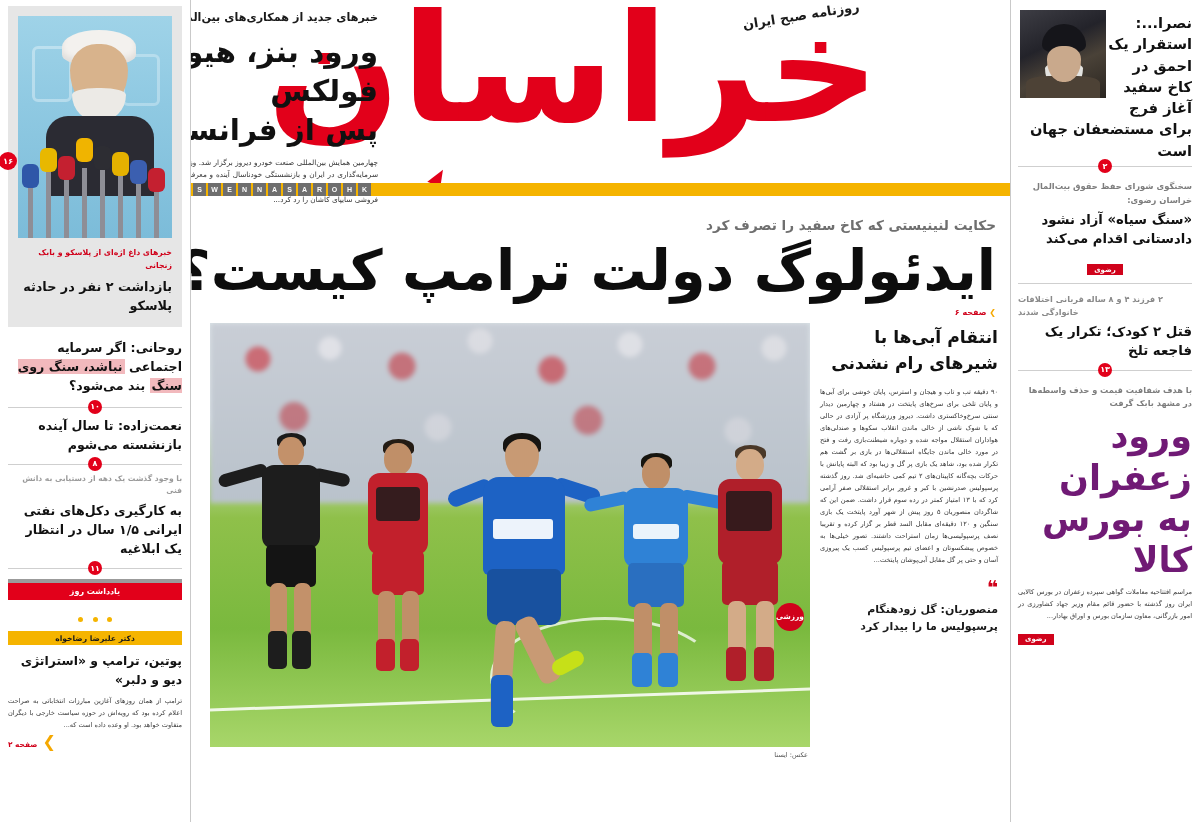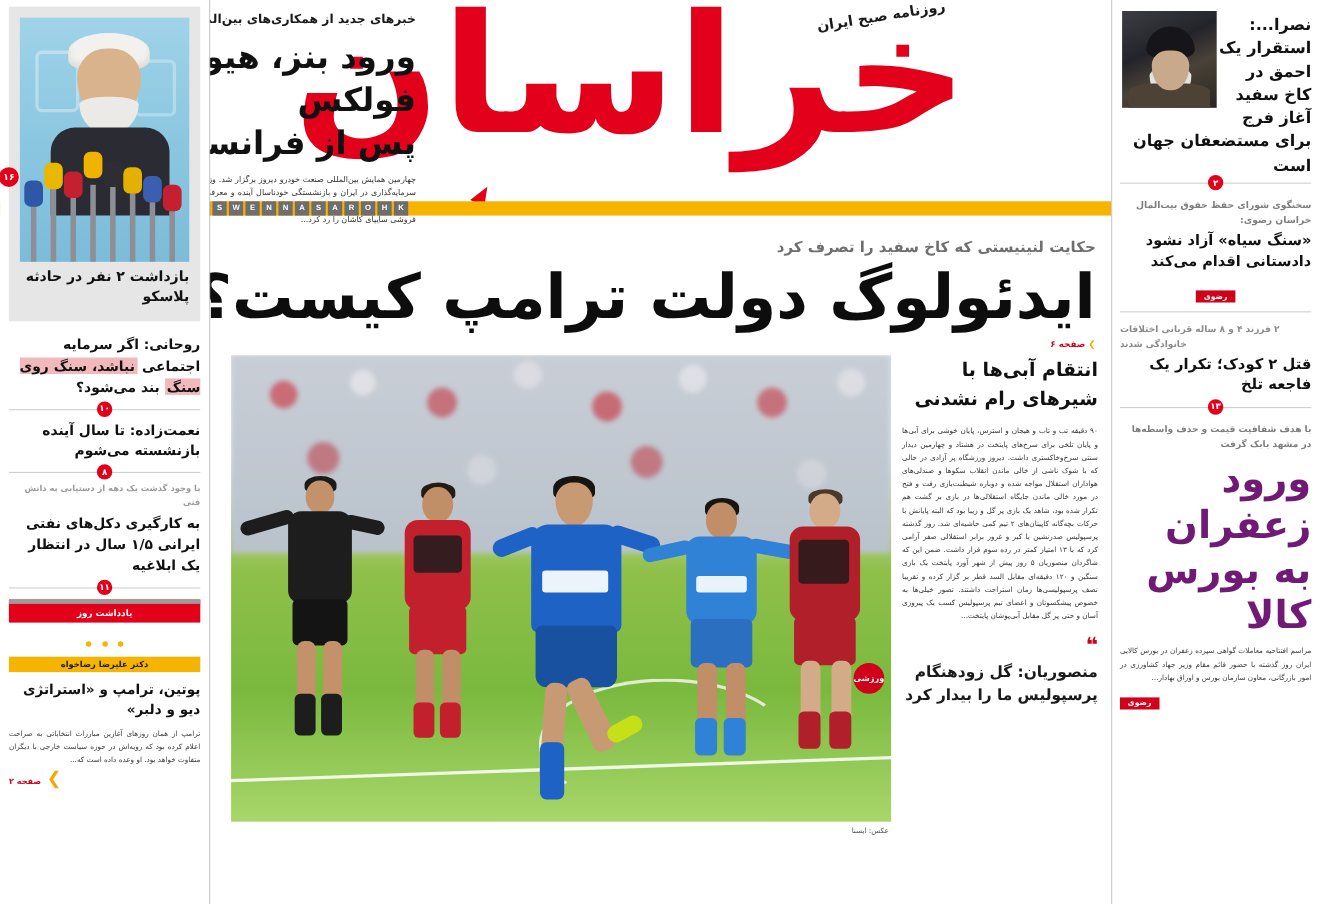--- a/index.html
+++ b/index.html
@@ -281,21 +281,21 @@
   .photo-credit { font-size:6.6px; color:#555; margin-top:4px; text-align: right; padding-right:2px;}
 
   .mid-right-col { width: 186px; position:relative; padding-top: 2px;}
   .sp-head {
     font-size: 17.2px; font-weight:900; color:#111; line-height:1.5; text-align:right;
   }
   .sp-body {
     font-size: 6.6px; color:#353535; line-height:1.82; text-align:justify; margin-top:9px;
   }
   .quote-mark { color:#d0021b; font-size: 19px; font-weight:900; text-align:right; line-height:1; margin-top: 12px;}
-  .quote-text { font-size: 14px; font-weight:700; color:#1a1a1a; line-height:1.55; text-align:right; margin-top:4px;}
+  .quote-text { font-size: 11px; font-weight:700; color:#1a1a1a; line-height:1.55; text-align:right; margin-top:4px;}
 
   
   .col-right { padding: 6px 8px 4px 8px; }
   .r-photo-card { background:#e6e6e6; padding: 10px 10px 12px 10px; position:relative; }
   .r-photo {
     width: 100%; height: 222px; position:relative; overflow:hidden;
     background: linear-gradient(#9fd3e8 0%, #8fc9e2 40%, #7cbcd9 100%);
   }
   .r-photo .cleric-head { position:absolute; left: 52px; top: 28px; width: 58px; height: 66px; background:#d8b38c; border-radius: 46% 46% 48% 48% / 40% 40% 60% 60%;}
   .r-photo .turban { position:absolute; left: 44px; top: 14px; width: 74px; height: 34px; background:#f3f1ee; border-radius: 50% 50% 28% 28%; box-shadow: inset 0 -5px 6px rgba(0,0,0,.08);}
@@ -582,20 +582,21 @@
               <div class="stick"></div>
               <div class="cap" style="background:#3b5fb0"></div>
             </div>
           <div class="mic" style="left:130px;height:70px">
               <div class="stick"></div>
               <div class="cap" style="background:#c42030"></div>
             </div>
         </div>
       </div>
       <div class="side-badge">۱۶</div>
+      <div class="r-kicker">خبرهای داغ اژه‌ای از پلاسکو و بابک زنجانی</div>
       <div class="r-head">بازداشت ۲ نفر در حادثه پلاسکو</div>
     </div>
 
     <div class="l-item" style="margin-top:11px">
       <div class="highlight-head">
         <span>روحانی: اگر سرمایه اجتماعی</span>
         <span class="hl-pink">نباشد، سنگ روی سنگ</span>
         <span>بند می‌شود؟</span>
       </div>
     </div>

